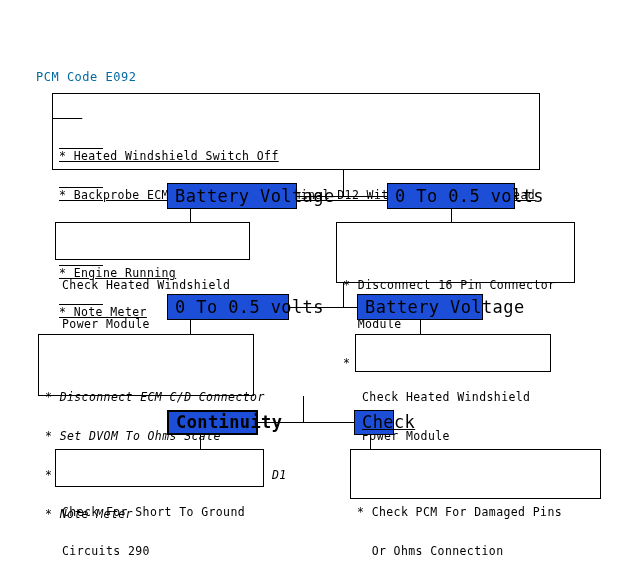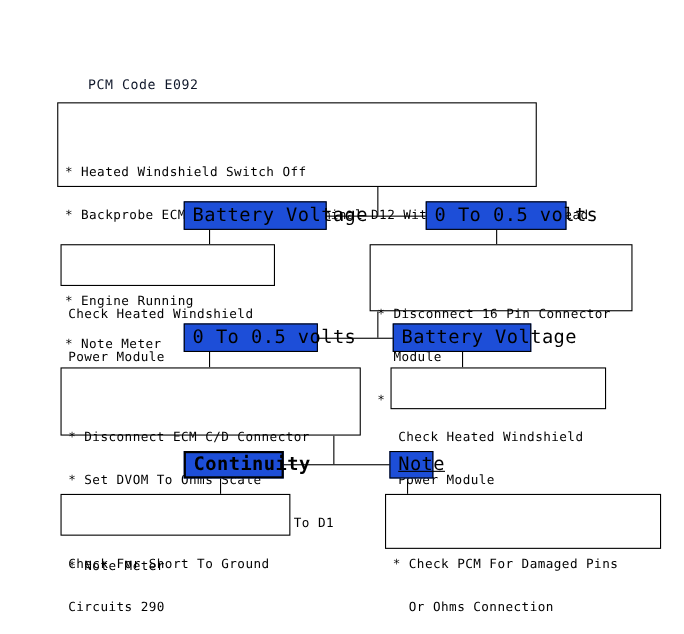--- a/index.html
+++ b/index.html
@@ -11,24 +11,23 @@
     position: relative;
     width: 622px;
     height: 576px;
     background: #ffffff;
     font-family: "DejaVu Sans Mono", "Liberation Mono", monospace;
     overflow: hidden;
   }
   .title {
     position: absolute;
     font-size: 12px;
-    color: #0f172a;
+    color: #0369a1;
     white-space: pre;
     letter-spacing: 0.5px;
-    margin-left: 44px;
   }
   .box {
     position: absolute;
     border: 1px solid #000000;
     background: #ffffff;
     box-sizing: border-box;
     color: #000000;
     font-size: 11.5px;
     line-height: 13px;
     white-space: pre;
@@ -81,21 +80,21 @@
     z-index: 1;
   }
 </style>
 </head>
 <body>
 
 <div id="canvas">
 
   <div class="title" style="left:36px; top:70px;">PCM Code E092</div>
 
-  <div class="box" style="left:52px; top:93px; width:436px; height:77px;">
+  <div class="box" style="left:52px; top:93px; width:488px; height:77px;text-decoration:underline;">
     <div class="inner bullets">
       <span class="li">* Heated Windshield Switch Off</span>
       <span class="li">* Backprobe ECM Connector At Terminal D12 With DVOM Positive Lead</span>
       <span class="li">* Negative DVOM Lead To D1</span>
       <span class="li">* Engine Running</span>
       <span class="li">* Note Meter</span>
     </div>
   </div>
 
   <div class="line-v" style="left:343px; top:170px; height:26px;"></div>
@@ -124,41 +123,41 @@
 
   <div class="line-v" style="left:343px; top:283px; height:24px;"></div>
   <div class="line-h" style="left:288px; top:307px; width:70px;"></div>
 
   <div class="label-box" style="left:167px; top:294px; width:122px; height:26px;">0 To 0.5 volts</div>
   <div class="label-box" style="left:357px; top:294px; width:126px; height:26px;">Battery Voltage</div>
 
   <div class="line-v" style="left:190px; top:320px; height:14px;"></div>
   <div class="line-v" style="left:420px; top:320px; height:14px;"></div>
 
-  <div class="box" style="left:55px; top:334px; width:273px; height:62px;">
+  <div class="box" style="left:38px; top:334px; width:216px; height:62px;font-style:italic;">
     <div class="inner bullets">
       <span class="li">* Disconnect ECM C/D Connector</span>
       <span class="li">* Set DVOM To Ohms Scale</span>
       <span class="li">* Connect From Terminal D12 To D1</span>
       <span class="li">* Note Meter</span>
     </div>
   </div>
 
   <div class="box" style="left:355px; top:334px; width:196px; height:38px;">
     <div class="inner bullets">
       <span class="li">Check Heated Windshield</span>
       <span class="li">Power Module</span>
     </div>
   </div>
 
   <div class="line-v" style="left:303px; top:396px; height:26px;"></div>
   <div class="line-h" style="left:257px; top:422px; width:100px;"></div>
 
   <div class="label-box bold" style="left:167px; top:410px; width:91px; height:25px;">Continuity</div>
-  <div class="label-box underline" style="left:354px; top:410px; width:40px; height:25px;">Note</div>
+  <div class="label-box underline" style="left:354px; top:410px; width:40px; height:25px;">Check</div>
 
   <div class="line-v" style="left:200px; top:435px; height:14px;"></div>
   <div class="line-v" style="left:370px; top:435px; height:14px;"></div>
 
   <div class="box" style="left:55px; top:449px; width:209px; height:38px;">
     <div class="inner bullets">
       <span class="li">Check For Short To Ground</span>
       <span class="li">Circuits 290</span>
     </div>
   </div>

